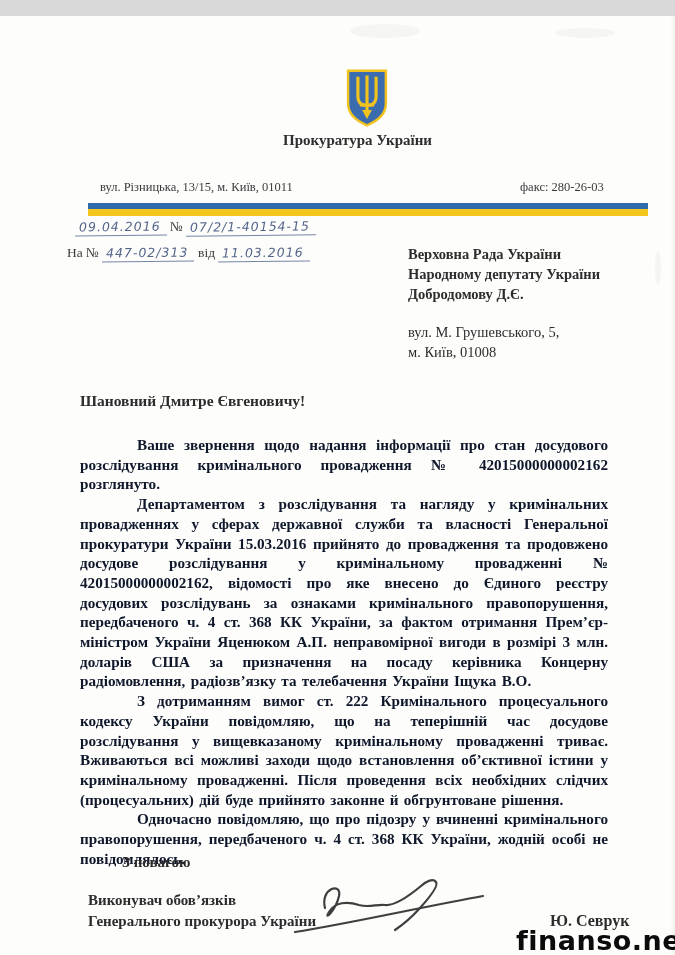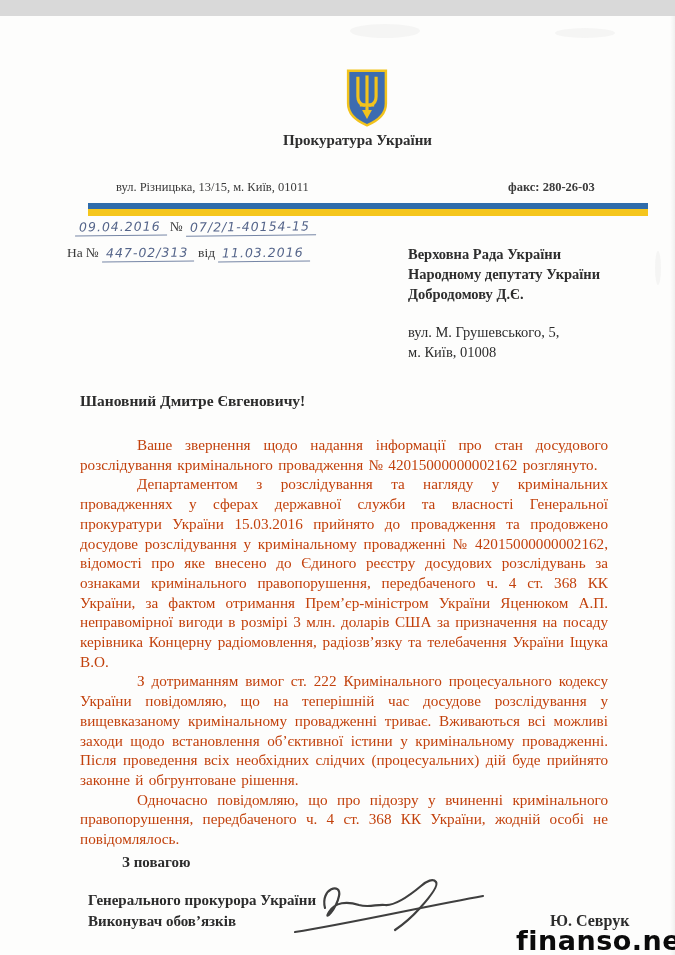--- a/index.html
+++ b/index.html
@@ -15,22 +15,22 @@
   
   .smudge{position:absolute;background:#8a8a8a;opacity:0.07;border-radius:50%;pointer-events:none;}
   .edge-shade{position:absolute;right:0;top:0;width:5px;height:955px;background:linear-gradient(to left,rgba(0,0,0,0.05),rgba(0,0,0,0));}
 
   
   .header-center{position:absolute;left:45px;width:625px;text-align:center;}
   .emblem{position:absolute;left:346px;top:52px;width:42px;height:60px;}
   .org-parent{top:116px;font-weight:bold;font-size:15px;color:#2e2e2e;}
   .org-name{top:137px;font-weight:bold;font-size:21px;letter-spacing:1.2px;word-spacing:7px;color:#2a2a2a;}
   .addr-row{position:absolute;top:164px;left:0;width:675px;font-size:12.5px;color:#3a3a3a;}
-  .addr-left{position:absolute;left:116px;top:0;text-align:right;}
-  .addr-right{position:absolute;left:508px;top:0;font-weight:bold;}
+  .addr-left{position:absolute;left:100px;top:0;text-align:right;}
+  .addr-right{position:absolute;left:520px;top:0;}
   .stripe{position:absolute;left:88px;width:560px;}
   .stripe-blue{top:187px;height:6px;background:#2f6cab;}
   .stripe-yellow{top:193px;height:7px;background:#f5c61d;}
 
   
   .ref{position:absolute;font-size:13.5px;color:#3a3a3a;}
   .ref-line1{left:75px;top:203px;}
   .ref-line2{left:67px;top:229px;}
   .hand{
     font-family:"DejaVu Sans", sans-serif;
@@ -53,21 +53,22 @@
   
   .salutation{position:absolute;left:80px;top:376px;width:528px;text-align:left;font-weight:bold;font-size:15.5px;color:#2c2c2c;}
   .body-text{position:absolute;left:80px;top:419px;width:528px;}
   .body-text p{
     margin:0;
     text-indent:57px;
     text-align:justify;
     font-size:15.2px;
     line-height:19.7px;
     word-spacing:1.5px;
-    color:#c2410c;
+    color:#0f172a;
+    font-weight:bold;
   }
 
   
   .regards{position:absolute;left:122px;top:838px;font-weight:bold;font-size:15px;color:#2c2c2c;text-align:right;}
   .signer{position:absolute;left:88px;top:874px;font-weight:bold;font-size:15px;line-height:21px;color:#2c2c2c;}
   .signature-svg{position:absolute;left:287px;top:858px;width:200px;height:62px;}
   .signer-name{position:absolute;left:550px;top:896px;font-weight:bold;font-size:16px;color:#2c2c2c;text-align:right;}
   .watermark{
     position:absolute;left:516px;top:909px;
     font-family:"DejaVu Sans", sans-serif;
@@ -128,22 +129,22 @@
 
   <div class="body-text">
     <p>Ваше звернення щодо надання інформації про стан досудового розслідування кримінального провадження № 42015000000002162 розглянуто.</p>
     <p>Департаментом з розслідування та нагляду у кримінальних провадженнях у сферах державної служби та власності Генеральної прокуратури України 15.03.2016 прийнято до провадження та продовжено досудове розслідування у кримінальному провадженні № 42015000000002162, відомості про яке внесено до Єдиного реєстру досудових розслідувань за ознаками кримінального правопорушення, передбаченого ч. 4 ст. 368 КК України, за фактом отримання Прем’єр-міністром України Яценюком А.П. неправомірної вигоди в розмірі 3 млн. доларів США за призначення на посаду керівника Концерну радіомовлення, радіозв’язку та телебачення України Іщука В.О.</p>
     <p>З дотриманням вимог ст. 222 Кримінального процесуального кодексу України повідомляю, що на теперішній час досудове розслідування у вищевказаному кримінальному провадженні триває. Вживаються всі можливі заходи щодо встановлення об’єктивної істини у кримінальному провадженні. Після проведення всіх необхідних слідчих (процесуальних) дій буде прийнято законне й обгрунтоване рішення.</p>
     <p>Одночасно повідомляю, що про підозру у вчиненні кримінального правопорушення, передбаченого ч. 4 ст. 368 КК України, жодній особі не повідомлялось.</p>
   </div>
 
   <div class="regards">З повагою</div>
   <div class="signer">
+    <div>Виконувач обов’язків</div>
     <div>Генерального прокурора України</div>
-    <div>Виконувач обов’язків</div>
   </div>
   <svg class="signature-svg" viewBox="0 0 200 62">
     <g stroke="#3f3f3f" stroke-width="2.2" fill="none" stroke-linecap="round">
       <path d="M38,34 C33,14 55,8 52,22 C49,36 36,48 42,38 C48,28 60,27 72,31 C82,34 90,30 98,31 C108,32 122,22 134,12 C140,7 146,4 149,8 C152,12 142,24 133,34 C124,44 114,52 108,56"></path>
       <path d="M8,58 C60,50 140,32 196,22"></path>
     </g>
   </svg>
   <div class="signer-name">Ю. Севрук</div>
 
   <div class="watermark">finanso.net</div>

